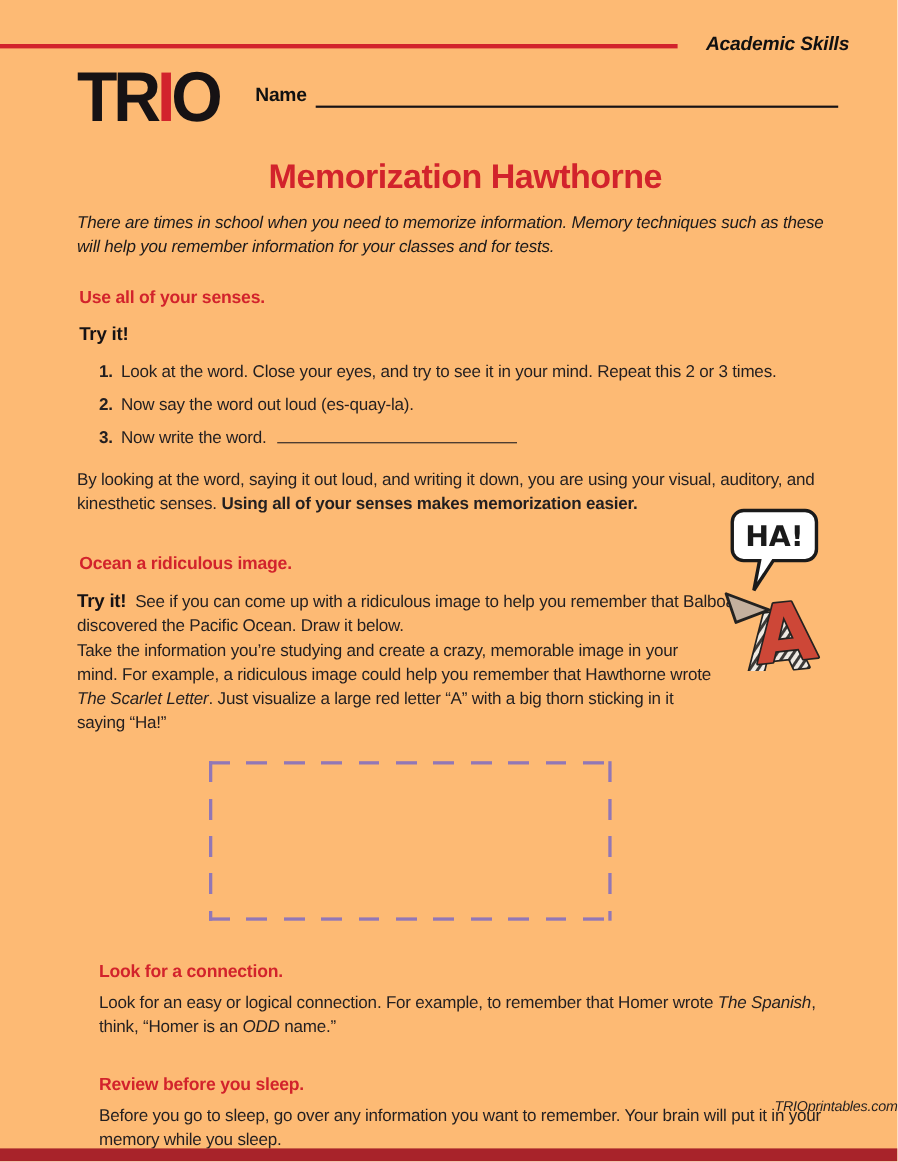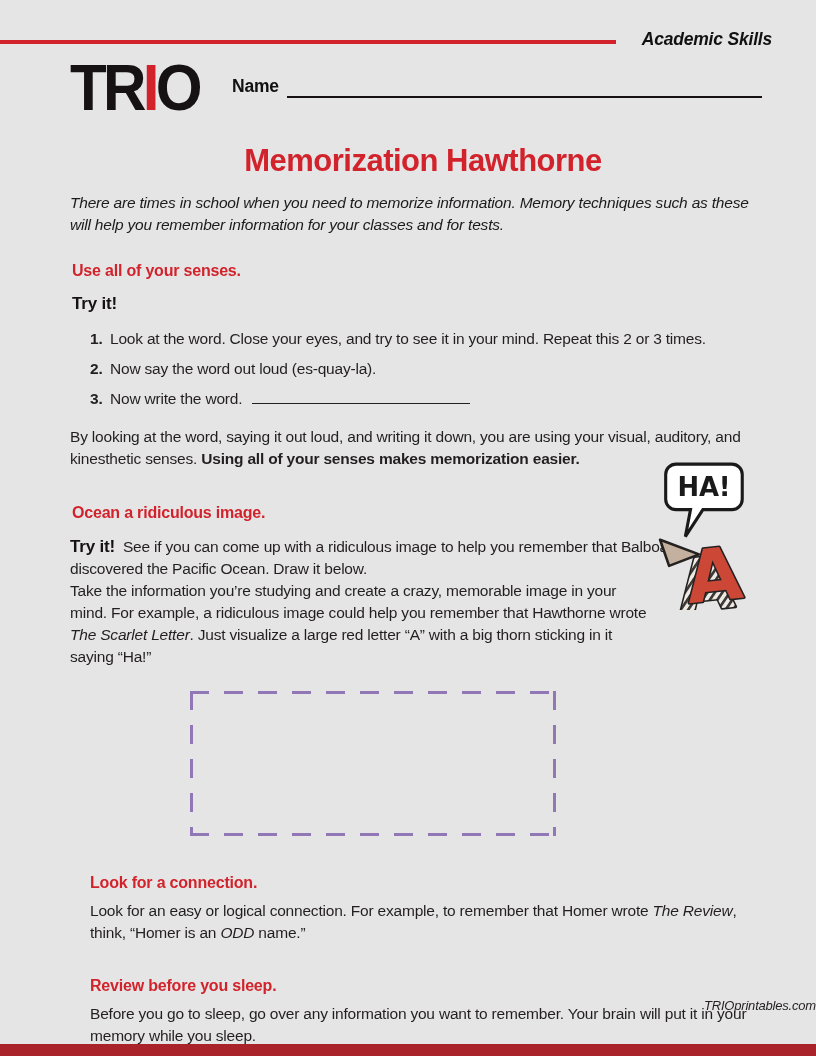--- a/index.html
+++ b/index.html
@@ -2,21 +2,21 @@
 <html><head>
 <meta charset="utf-8">
 <style>
   * { box-sizing: border-box; }
   html, body { margin: 0; padding: 0; background: #ffffff; }
   .page {
     position: relative;
     width: 816px;
     height: 1056px;
     margin: 0 auto;
-    background: #e5e5e5;
+    background: #fdba74;
     overflow: hidden;
     font-family: "Liberation Sans", sans-serif;
     color: #231f20;
     letter-spacing: -0.2px;
   }
 
   
   .header-rule {
     position: absolute;
     left: 0; top: 40px;
@@ -240,21 +240,21 @@
     <h2 class="red-heading h-ridiculous">Ocean a ridiculous image.</h2>
 
     <p class="body-text try2"><span class="try-label-inline">Try it!</span><span>See if you can come up with a ridiculous image to help you remember that Balboa discovered the Pacific Ocean. Draw it below.</span></p>
 
     <p class="body-text ridiculous-body"><span>Take the information you’re studying and create a crazy, memorable image in your mind. For example, a ridiculous image could help you remember that Hawthorne wrote </span><em class="inline-italic">The Scarlet Letter</em><span>. Just visualize a large red letter “A” with a big thorn sticking in it saying “Ha!”</span></p>
 
     <div class="draw-box"></div>
 
     <div class="indented">
       <h2 class="red-heading h-connection">Look for a connection.</h2>
-      <p class="body-text connection-body"><span>Look for an easy or logical connection.  For example, to remember that Homer wrote </span><em class="inline-italic">The Review</em><span>, think, “Homer is an </span><em class="inline-italic">ODD</em><span> name.”</span></p>
+      <p class="body-text connection-body"><span>Look for an easy or logical connection.  For example, to remember that Homer wrote </span><em class="inline-italic">The Spanish</em><span>, think, “Homer is an </span><em class="inline-italic">ODD</em><span> name.”</span></p>
 
       <h2 class="red-heading h-sleep">Review before you sleep.</h2>
       <p class="body-text sleep-body">Before you go to sleep, go over any information you want to remember.  Your brain will put it in your memory while you sleep.</p>
     </div>
 
   </div>
 
   <div class="illustration">
     <svg viewBox="0 0 140 145" width="154" height="150">
       <defs>

